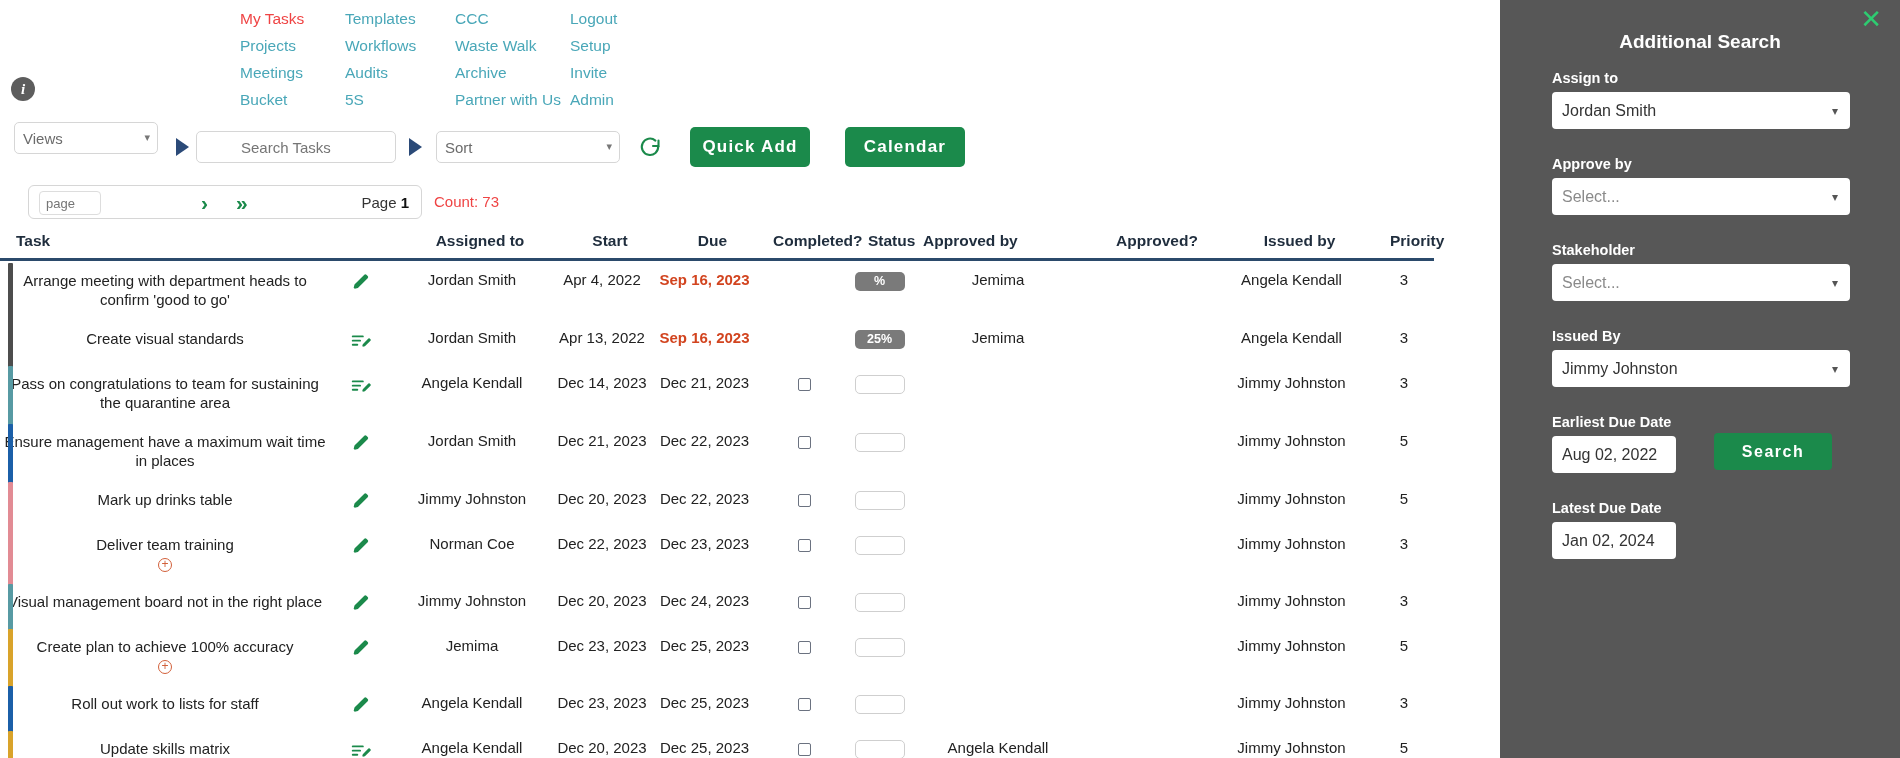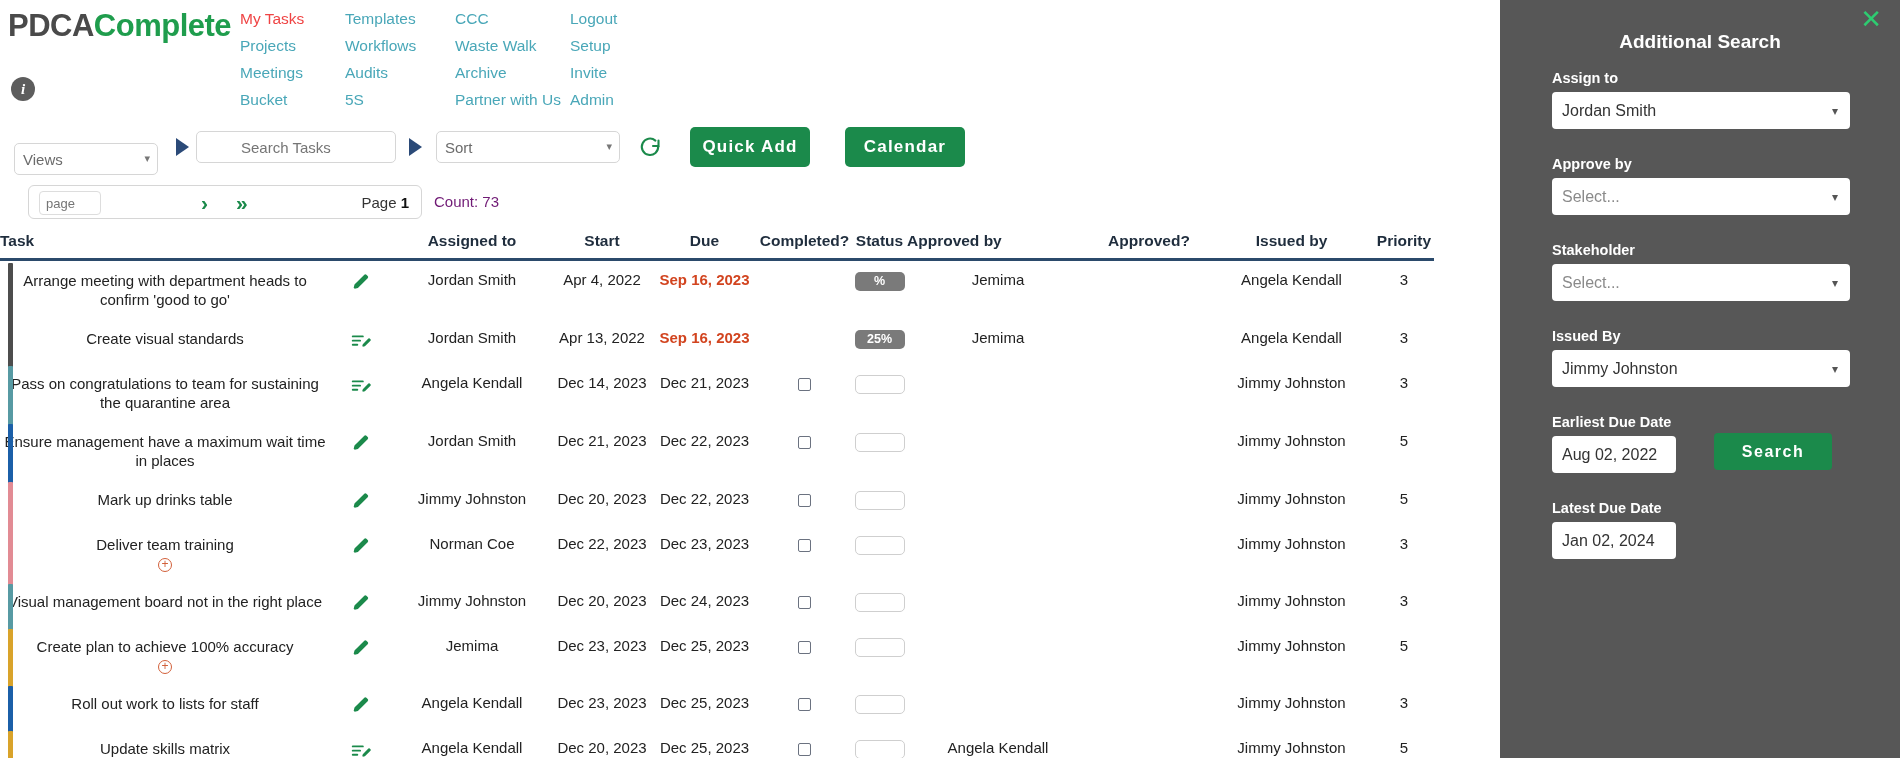--- a/index.html
+++ b/index.html
@@ -46,21 +46,21 @@
     padding:0 8px;
     appearance:none; -webkit-appearance:none;
     outline:none;
   }
   select.ctl { padding-right:22px; }
   .selwrap { position:absolute; }
   .selwrap .chev {
     position:absolute; right:8px; top:50%; transform:translateY(-55%);
     pointer-events:none; color:#777; font-size:11px;
   }
-  #views-wrap { left:14px; top:143px; width:144px; }
+  #views-wrap { left:14px; top:122px; width:144px; }
   #views-wrap select { width:144px; }
   .tri {
     position:absolute; width:0; height:0;
     border-top:9px solid transparent; border-bottom:9px solid transparent;
     border-left:13px solid #2b4a78;
   }
   #tri1 { left:176px; top:138px; }
   #tri2 { left:409px; top:138px; }
   #search-tasks { position:absolute; left:196px; top:131px; width:200px;padding-left:44px; }
   #sort-wrap { left:436px; top:131px; width:184px; }
@@ -89,28 +89,28 @@
     border:1px solid #ddd; border-radius:4px; background:#fff;
     font-size:13px; color:#a0a0a0; padding:0 6px; outline:none;
     font-family:"Liberation Sans", sans-serif;
   }
   .chev-next { position:absolute; left:172px; top:4px; font-size:21px; color:#1b8a4b; cursor:pointer; line-height:26px; font-weight:bold;}
   .chev-last { position:absolute; left:207px; top:4px; font-size:21px; color:#1b8a4b; cursor:pointer; line-height:26px; font-weight:bold;}
   .page-label {
     position:absolute; right:12px; top:8px; font-size:15px; color:#333;
   }
   .page-label b { color:#111; }
-  .count-label { position:absolute; left:434px; top:193px; font-size:15px; color:#701a75; }
+  .count-label { position:absolute; left:434px; top:193px; font-size:15px; color:#ef4444; }
 
   
   .tablewrap { position:absolute; left:0; top:232px; width:1500px; }
   table.tasks { border-collapse:collapse; width:1434px; table-layout:fixed; }
   table.tasks thead th {
     font-size:15.5px; color:#1f2d3d; font-weight:bold;
-    padding:0 0 8px 0; text-align:center; white-space:nowrap;
+    padding:0 0 8px 16px; text-align:center; white-space:nowrap;
   }
   table.tasks thead tr { border-bottom:3px solid #2b4a6b; }
   table.tasks thead th.left { text-align:left; }
   table.tasks tbody td {
     font-size:15px; color:#222; padding:10px 0 10px 0; vertical-align:top;
     text-align:center;
   }
   td.taskcell { text-align:left; position:relative; padding-left:24px; padding-right:8px; }
   .rowbar {
     position:absolute; left:8px; top:2px; bottom:-6px; width:5px; border-radius:1px;
@@ -176,23 +176,20 @@
     font-size:16px; font-weight:bold; letter-spacing:1.5px; cursor:pointer;
     font-family:"Liberation Sans", sans-serif;
   }
 </style>
 </head>
 <body>
 
 <div id="app">
 
   <div class="header">
-    <div class="logo">
-      <span class="dark">PDCA</span><span class="green">Complete</span>
-    </div>
     <div class="info-badge">i</div>
     <nav class="navgrid">
       <a class="active">My Tasks</a>
       <a>Templates</a>
       <a>CCC</a>
       <a>Logout</a>
       <a>Projects</a>
       <a>Workflows</a>
       <a>Waste Walk</a>
       <a>Setup</a>

